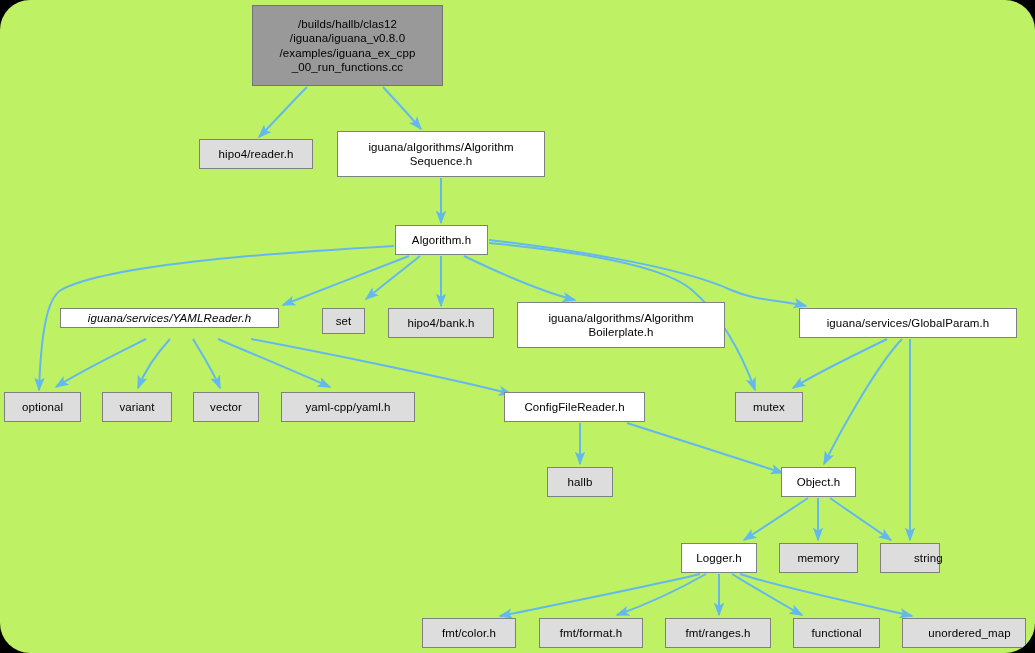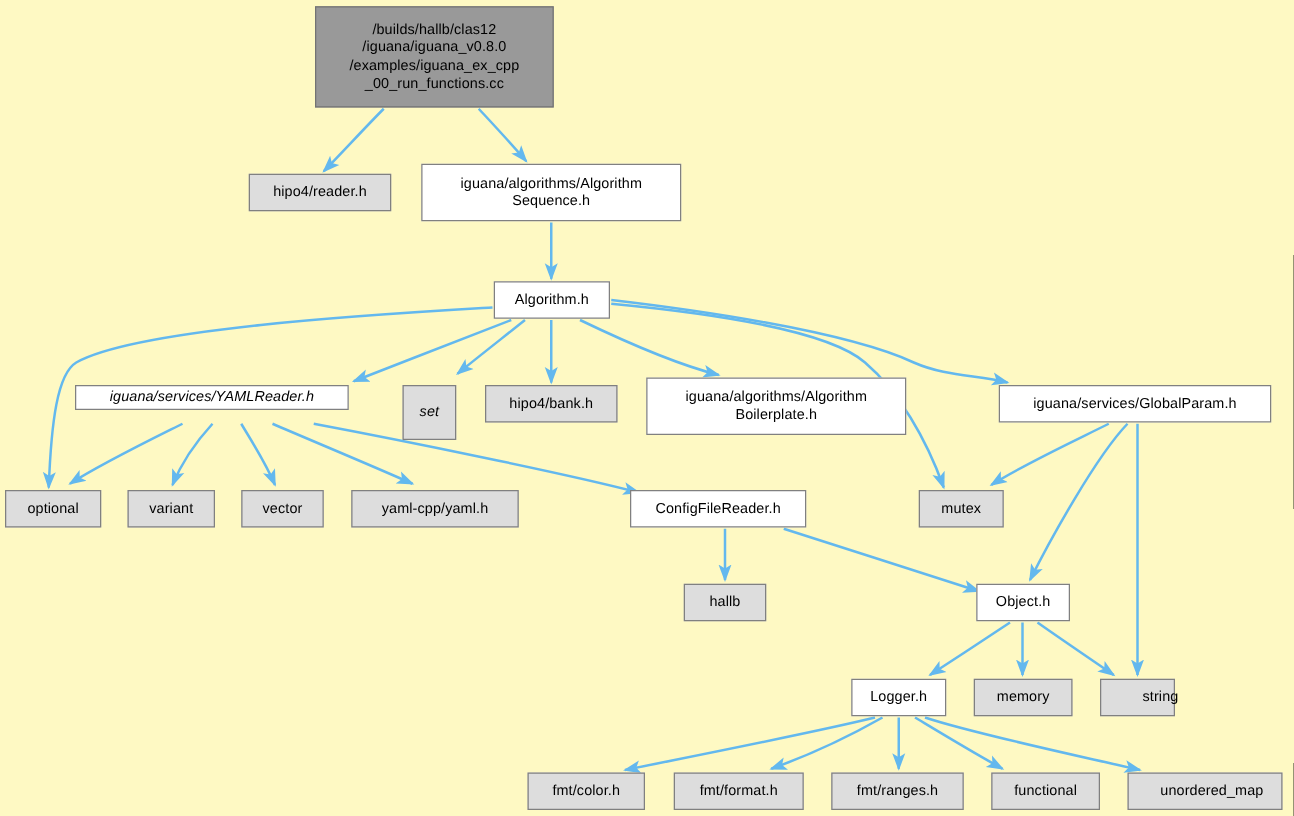--- a/index.html
+++ b/index.html
@@ -4,23 +4,24 @@
 <style>
   html, body {
     margin: 0;
     padding: 0;
     background: #000000;
   }
   #graph-root {
     position: relative;
     width: 1035px;
     height: 653px;
-    background: #fef9c3;
+    background: #bef264;
     font-family: "Liberation Sans", sans-serif;
     overflow: hidden;
+    border-radius: 30px;
   }
   #graph-svg {
     position: absolute;
     left: 0;
     top: 0;
     width: 1035px;
     height: 653px;
   }
   .node-box {
     position: absolute;
@@ -98,21 +99,21 @@
   <div id="nodes-group">
       <div class="node-box fill-root" style="left: 252px; top: 5px; width: 191px; height: 81px; font-size: 11.5px;"><span class="node-label">/builds/hallb/clas12
 /iguana/iguana_v0.8.0
 /examples/iguana_ex_cpp
 _00_run_functions.cc</span></div>
       <div class="node-box fill-grey" style="left: 199px; top: 139px; width: 114px; height: 30px; font-size: 11.5px;"><span class="node-label">hipo4/reader.h</span></div>
       <div class="node-box fill-white" style="left: 337px; top: 131px; width: 208px; height: 46px; font-size: 11.5px;"><span class="node-label">iguana/algorithms/Algorithm
 Sequence.h</span></div>
       <div class="node-box fill-white" style="left: 395px; top: 225px; width: 93px; height: 30px; font-size: 11.5px;"><span class="node-label">Algorithm.h</span></div>
       <div class="node-box fill-white" style="left: 60px; top: 308px; width: 219px; height: 20px; font-size: 11.5px; font-style: italic;"><span class="node-label">iguana/services/YAMLReader.h</span></div>
-      <div class="node-box fill-grey" style="left: 322px; top: 308px; width: 43px; height: 44px; font-size: 11.5px; font-style: italic;"><span class="node-label">set</span></div>
+      <div class="node-box fill-grey" style="left: 322px; top: 308px; width: 43px; height: 26px; font-size: 11.5px;"><span class="node-label">set</span></div>
       <div class="node-box fill-grey" style="left: 388px; top: 308px; width: 106px; height: 30px; font-size: 11.5px;"><span class="node-label">hipo4/bank.h</span></div>
       <div class="node-box fill-white" style="left: 517px; top: 302px; width: 208px; height: 46px; font-size: 11.5px;"><span class="node-label">iguana/algorithms/Algorithm
 Boilerplate.h</span></div>
       <div class="node-box fill-white" style="left: 799px; top: 308px; width: 218px; height: 30px; font-size: 11.5px;"><span class="node-label">iguana/services/GlobalParam.h</span></div>
       <div class="node-box fill-grey" style="left: 4px; top: 392px; width: 77px; height: 30px; font-size: 11.5px;"><span class="node-label">optional</span></div>
       <div class="node-box fill-grey" style="left: 102px; top: 392px; width: 70px; height: 30px; font-size: 11.5px; text-align: center;"><span class="node-label">variant</span></div>
       <div class="node-box fill-grey" style="left: 193px; top: 392px; width: 66px; height: 30px; font-size: 11.5px;"><span class="node-label">vector</span></div>
       <div class="node-box fill-grey" style="left: 281px; top: 392px; width: 134px; height: 30px; font-size: 11.5px;"><span class="node-label">yaml-cpp/yaml.h</span></div>
       <div class="node-box fill-white" style="left: 504px; top: 392px; width: 141px; height: 30px; font-size: 11.5px;"><span class="node-label">ConfigFileReader.h</span></div>
       <div class="node-box fill-grey" style="left: 735px; top: 392px; width: 68px; height: 30px; font-size: 11.5px;"><span class="node-label">mutex</span></div>

